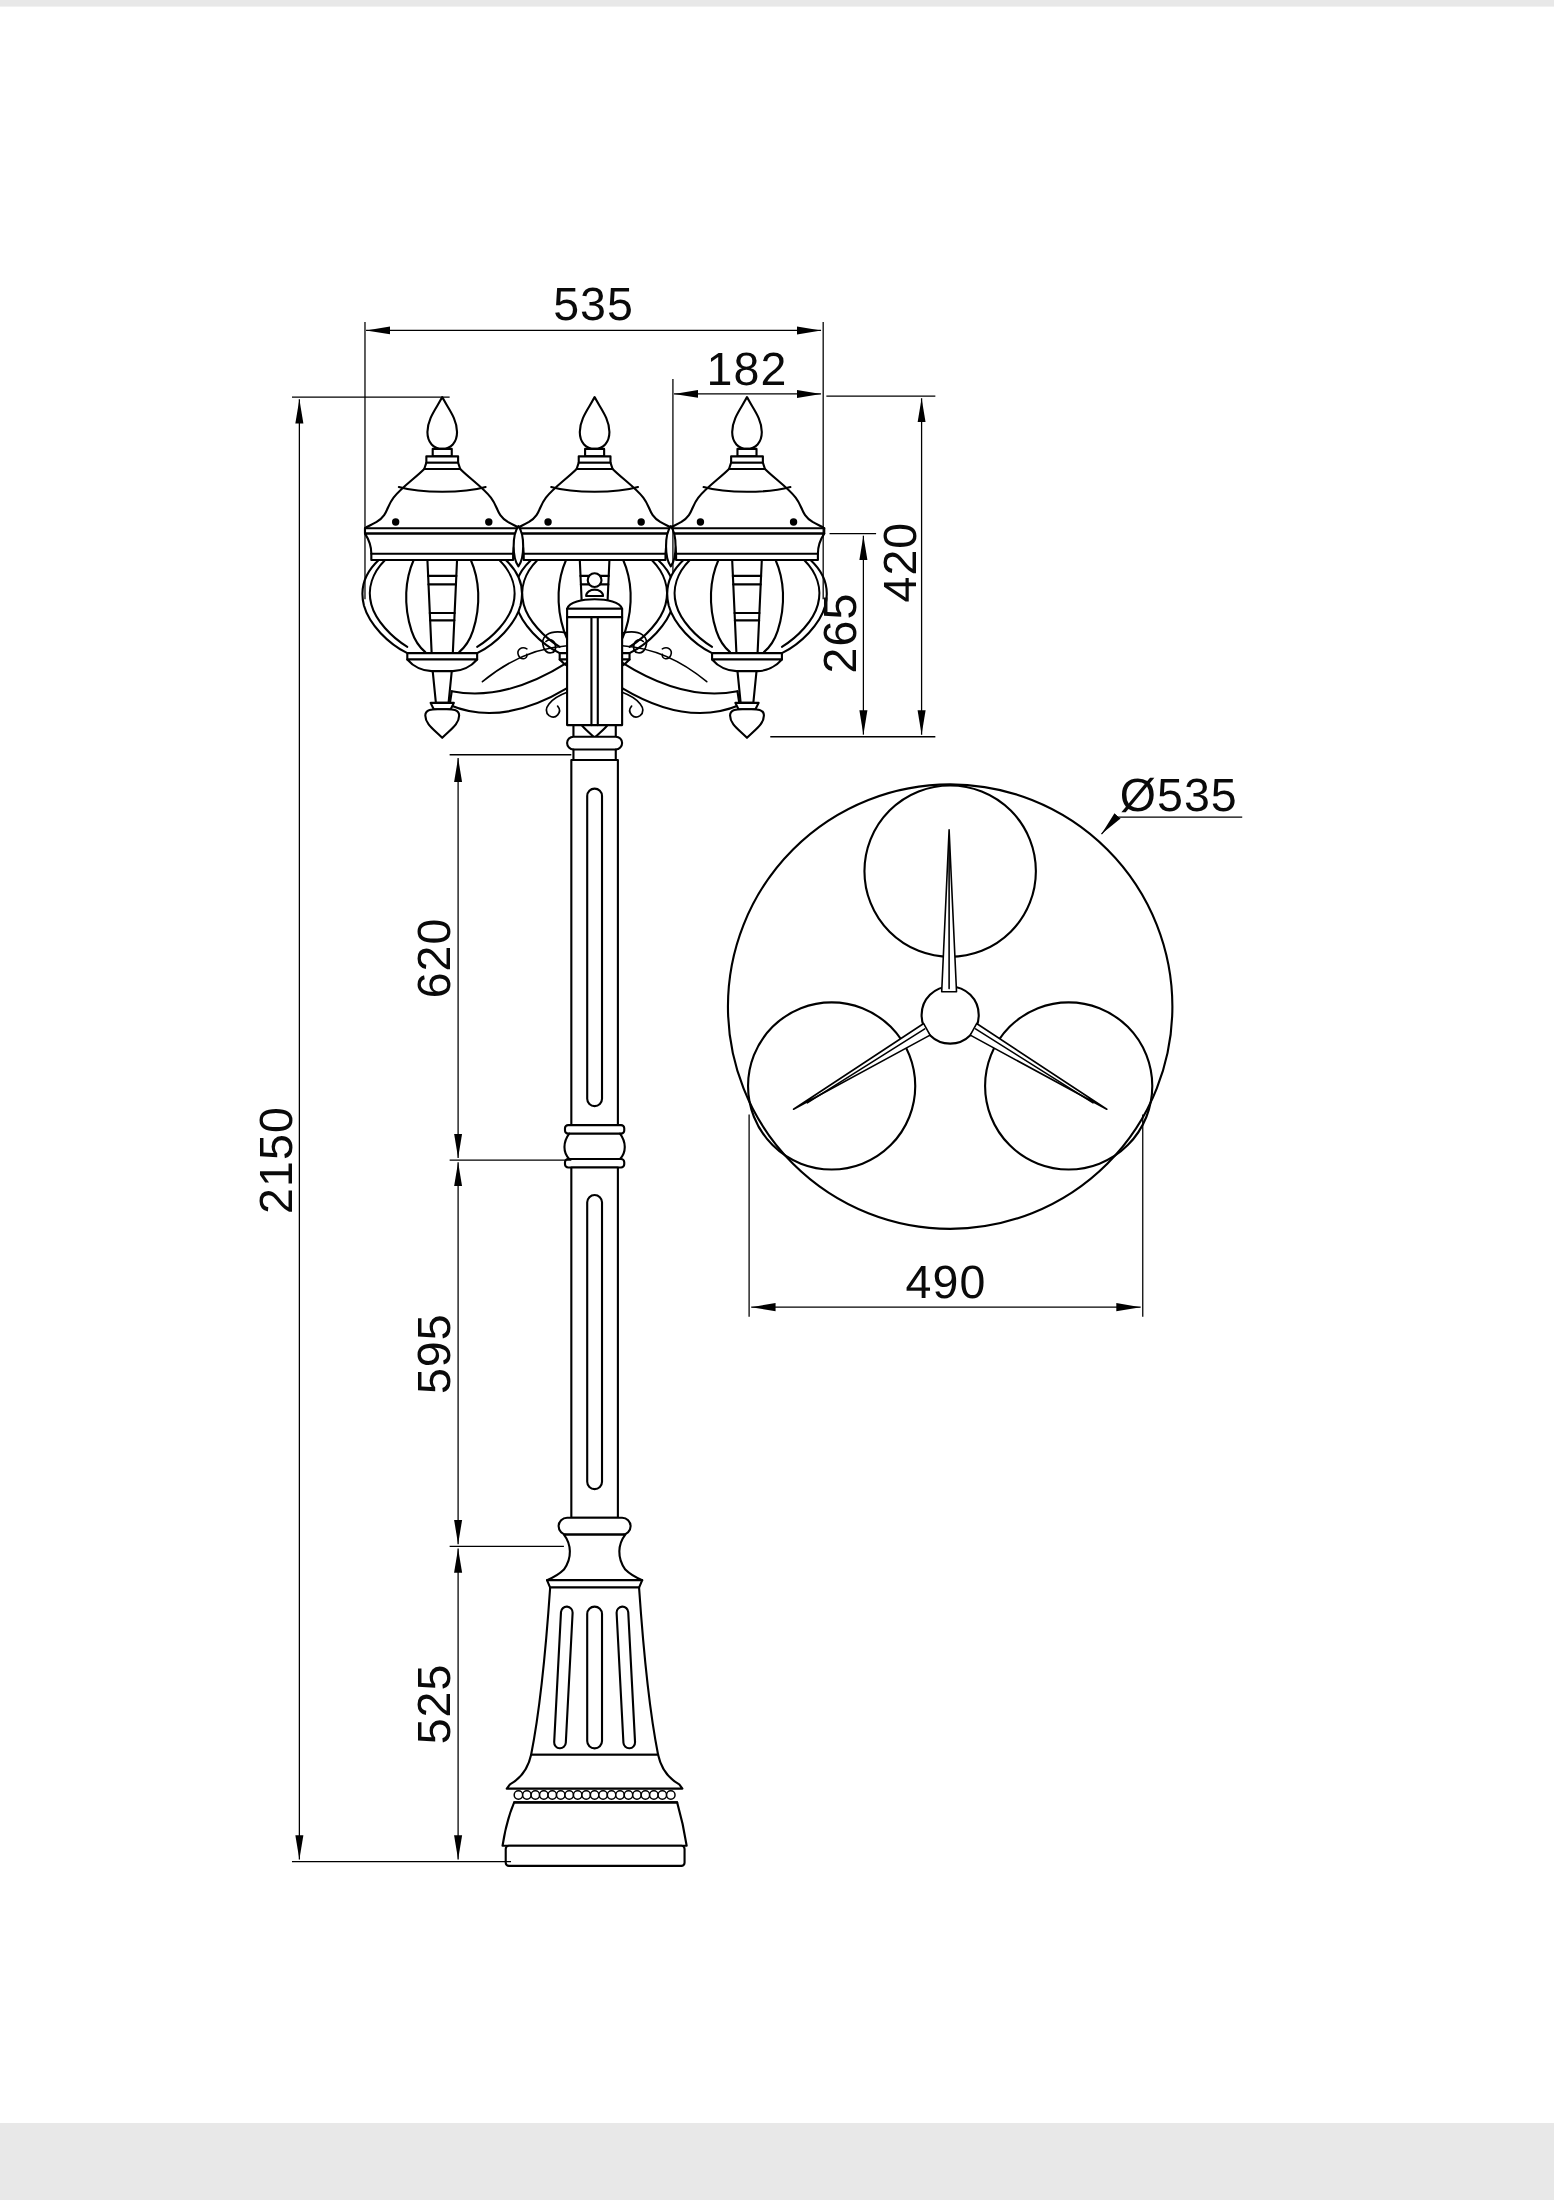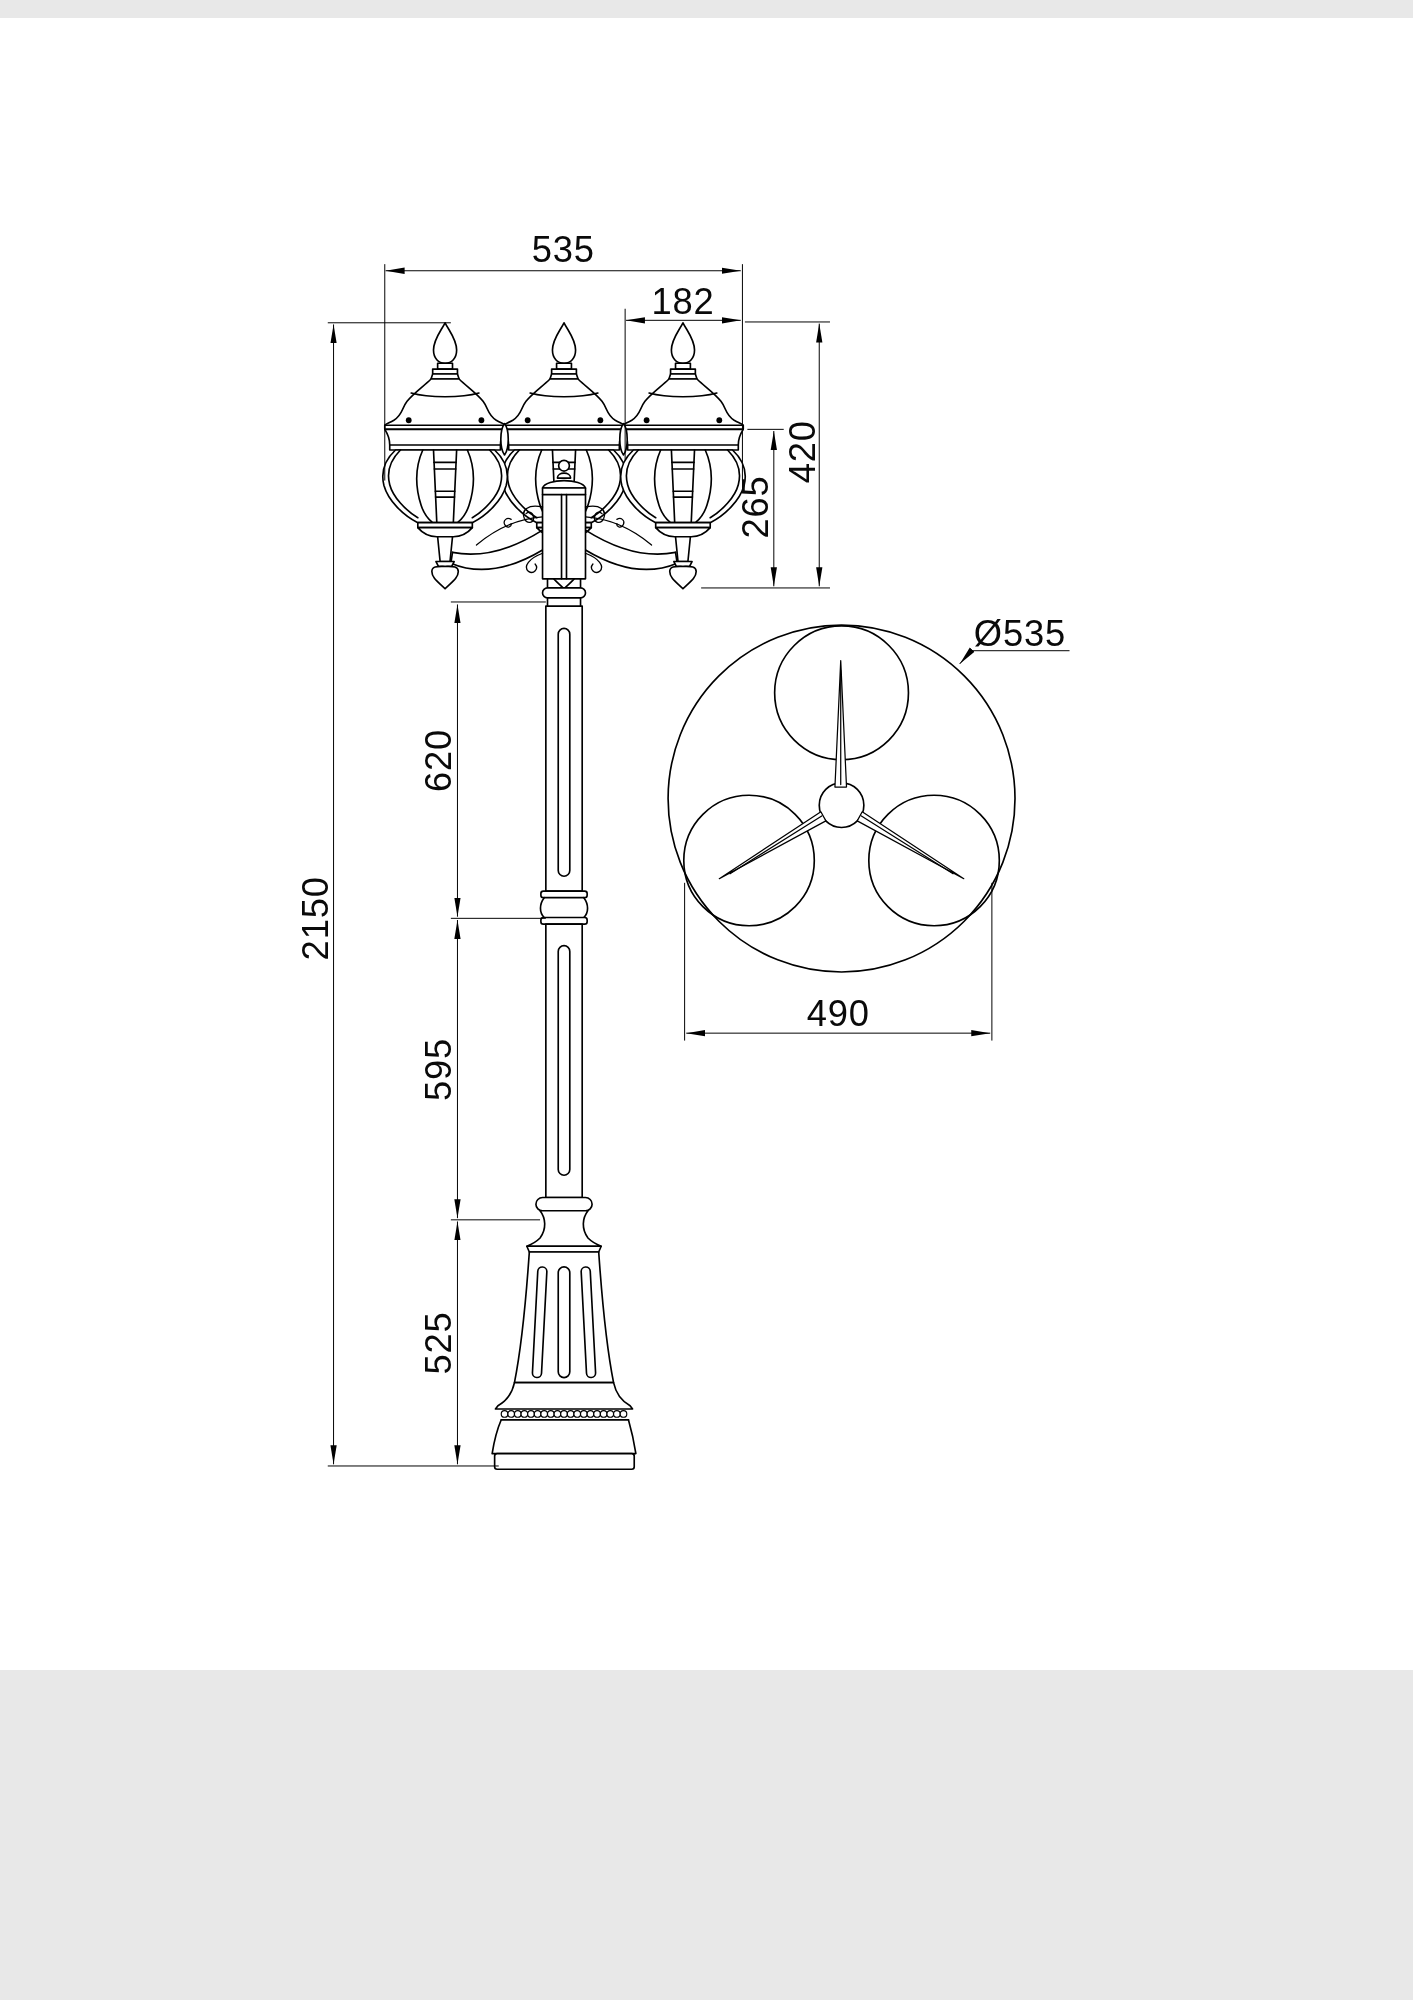--- a/index.html
+++ b/index.html
@@ -1,17 +1,17 @@
 <!DOCTYPE html>
 <html><head>
 <meta charset="utf-8">
 <style>
   html,body{margin:0;padding:0;background:#e8e8e8;}
   .sheet{
-    width:1413px;height:1652px;background:#ffffff;position:relative;margin:18px auto;
+    width:1413px;height:1924px;background:#ffffff;position:relative;margin:6px auto;
     font-family:"Liberation Sans", sans-serif;
   }
   svg{display:block;width:100%;height:100%;}
   .dim{
     font-family:"Liberation Sans", sans-serif;
     font-size:44px;
     fill:#0a0a0a;
     letter-spacing:1px;
   }
   .dln{stroke:#000;stroke-width:1.2;fill:none;}

